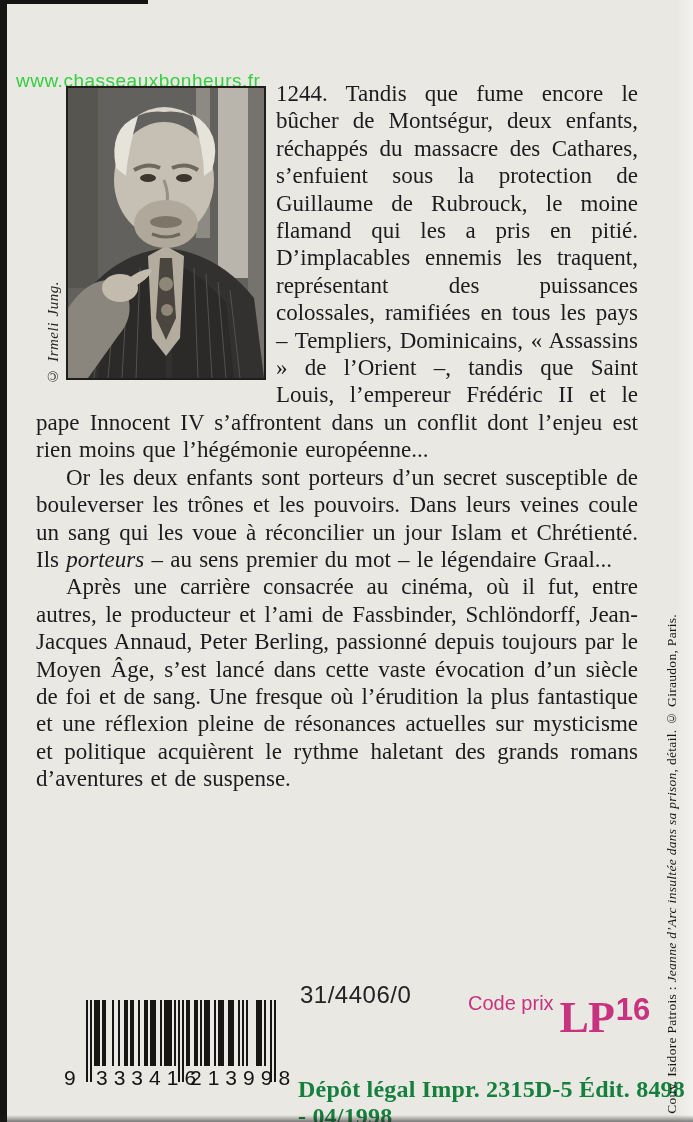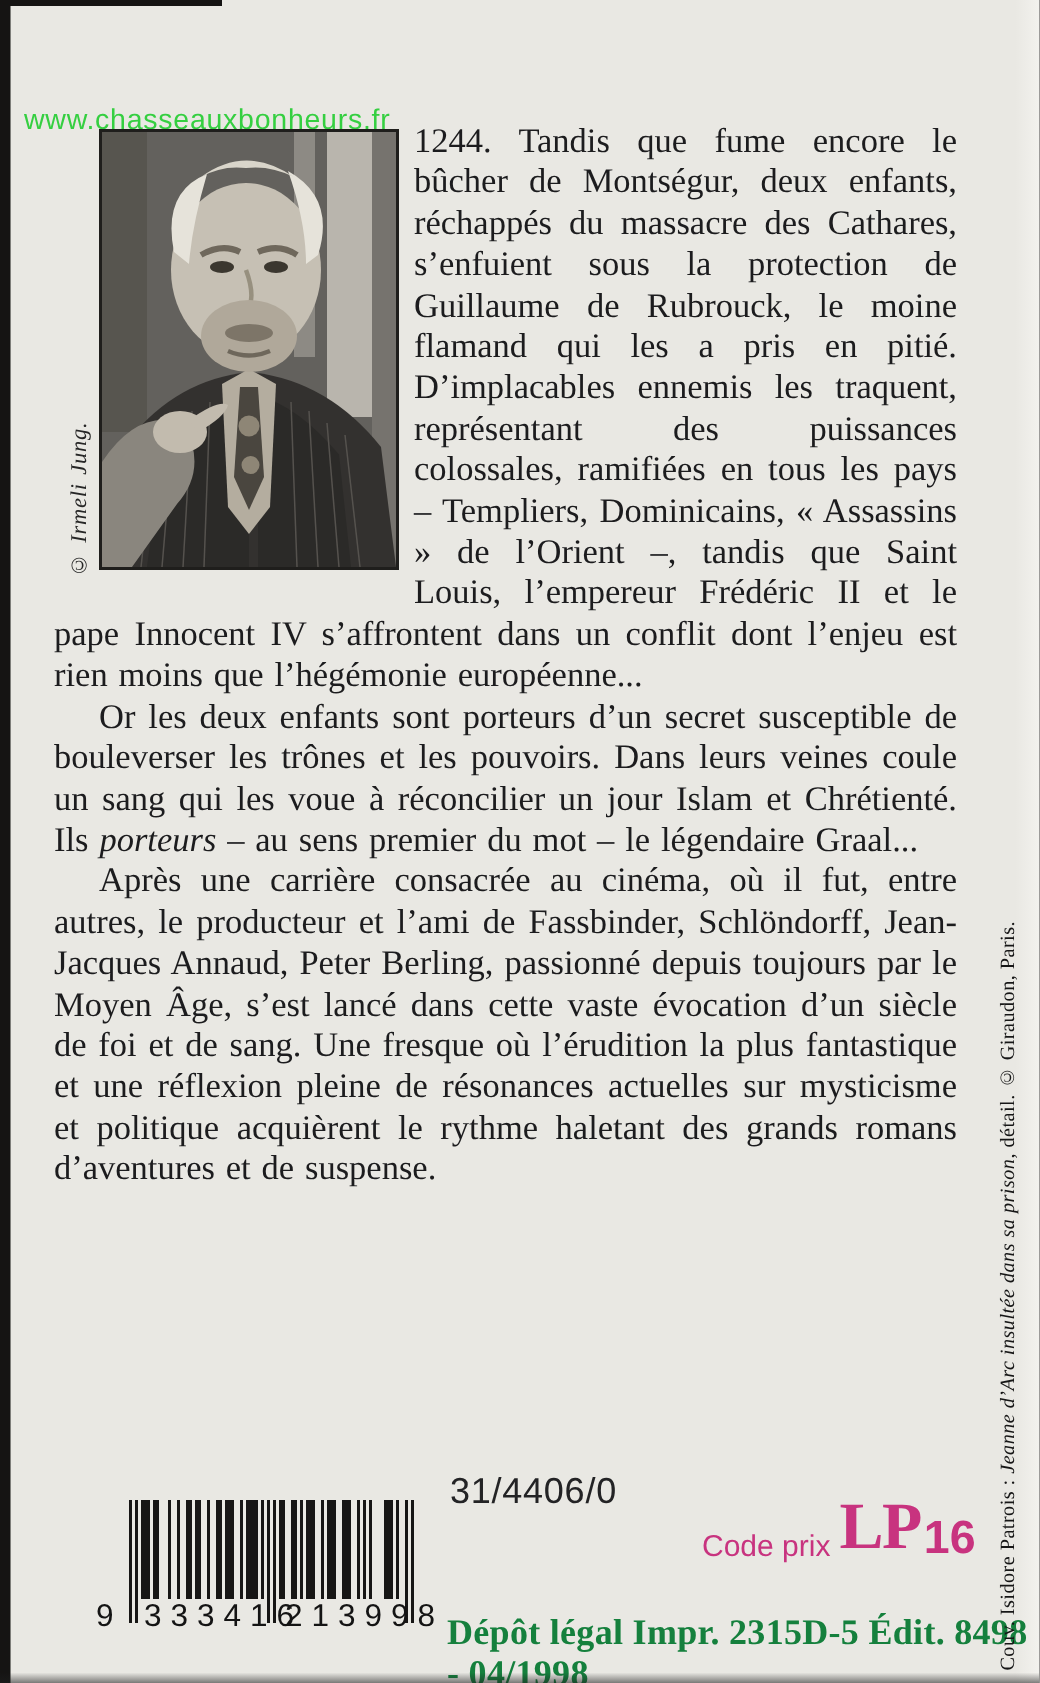--- a/index.html
+++ b/index.html
@@ -53,21 +53,21 @@
   .bc-group{top:66px;letter-spacing:6px;}
   .bc-g1{left:32px;}
   .bc-g2{left:126px;}
 
   .edition-code{
     position:absolute;left:300px;top:981px;
     font-family:"Liberation Sans", sans-serif;font-size:24px;color:#232325;
     letter-spacing:.5px;
   }
   .price{
-    position:absolute;left:468px;top:992px;display:flex;align-items:flex-end;
+    position:absolute;left:468px;top:992px;display:flex;align-items:flex-start;
     font-family:"Liberation Sans", sans-serif;
   }
   .price-label{font-size:20px;margin-right:6px;}
   .price-serif{font-family:"Liberation Serif", serif;font-size:44px;font-weight:bold;letter-spacing:-1px;}
   .price-num{font-size:31px;font-weight:bold;margin-left:2px;}
 
   .legal{
     position:absolute;left:298px;top:1076px;
     font-size:24px;font-weight:bold;color:#15803d;letter-spacing:.2px;
   }

